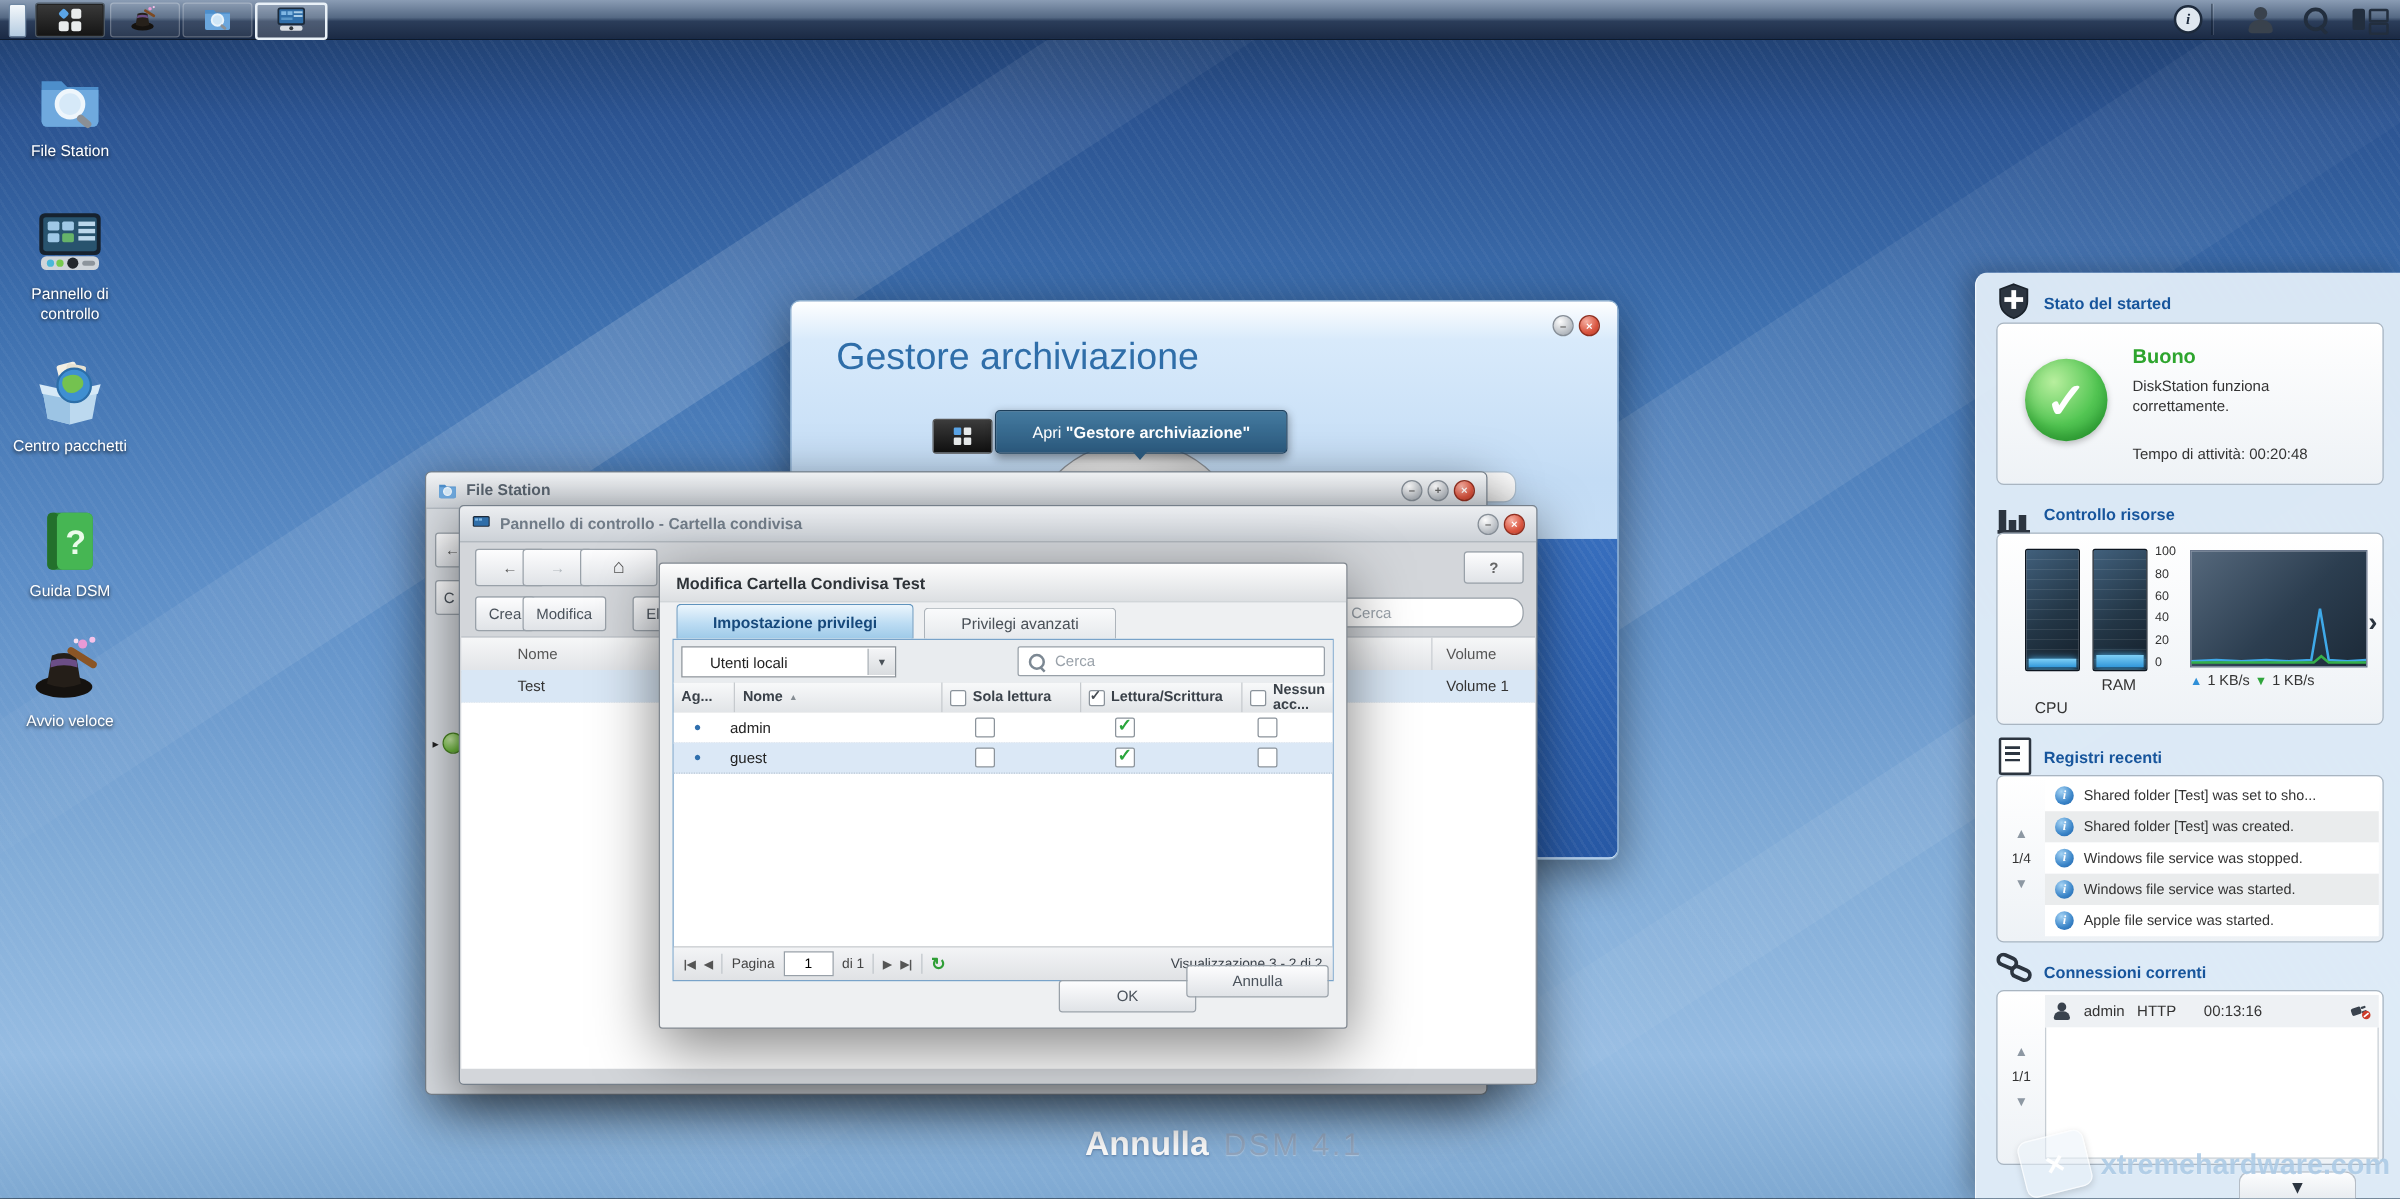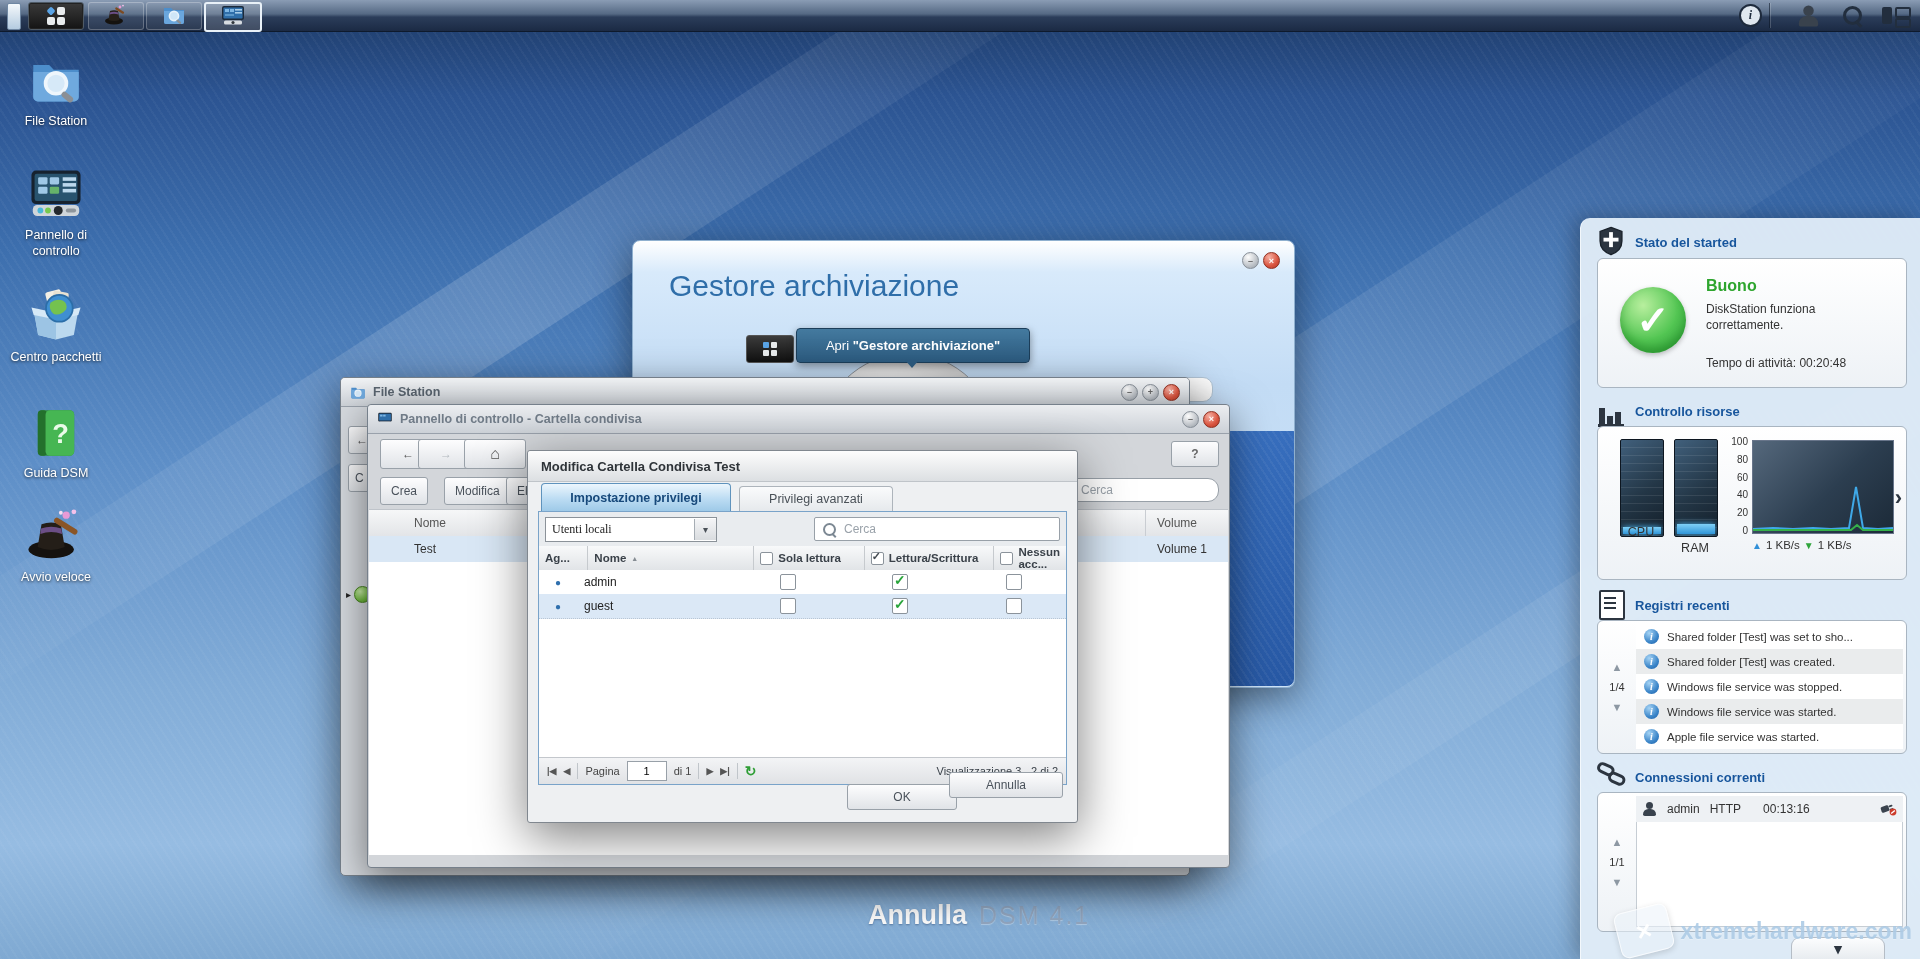--- a/index.html
+++ b/index.html
@@ -316,21 +316,21 @@
         <span class="sph red">×</span>
       </span>
     </div>
 
     <div class="tb-btn" style="position:absolute;left:12px;top:34px;width:34px;height:28px;color:#555;font-weight:bold;">←</div>
     <div class="tb-btn" style="position:absolute;left:50px;top:34px;width:34px;height:28px;color:#b2b8be;font-weight:bold;">→</div>
     <div class="tb-btn" style="position:absolute;left:96px;top:34px;width:40px;height:28px;color:#555;font-size:16px;">⌂</div>
     <div class="tb-btn" style="position:absolute;right:10px;top:36px;width:26px;height:24px;color:#666;font-weight:bold;">?</div>
 
     <div class="tb-btn" style="position:absolute;left:12px;top:72px;">Crea</div>
-    <div class="tb-btn" style="position:absolute;left:76px;top:72px;">Modifica</div>
+    <div class="tb-btn" style="position:absolute;left:50px;top:72px;">Modifica</div>
     <div class="tb-btn" style="position:absolute;left:138px;top:72px;width:64px;justify-content:flex-start;overflow:hidden;">Elimina</div>
     <div class="searchbox" style="position:absolute;right:10px;top:73px;width:150px;">
       <span class="mag"></span>
       <input placeholder="Cerca" style="">
     </div>
 
     <div class="abs" style="left:1px;top:104px;width:859px;height:27px;background:linear-gradient(#f6f7f8,#e2e4e7);border-top:1px solid #bfc4ca;border-bottom:1px solid #b9bec5;">
       <span style="position:absolute;left:45px;top:6px;color:#555;">Nome</span>
       <span style="position:absolute;left:788px;top:6px;color:#555;">Volume</span>
       <span style="position:absolute;left:776px;top:0;width:1px;height:27px;background:#c9cdd2;display:block;"></span>
@@ -349,21 +349,21 @@
 
     <div class="abs" style="left:13px;top:33px;right:13px;height:27px;display:flex;gap:8px;align-items:flex-end;">
       <span class="tab on" style="width:188px;">Impostazione privilegi</span>
       <span class="tab off" style="width:152px;">Privilegi avanzati</span>
     </div>
 
     <div class="abs" style="left:10px;top:60px;width:527px;height:272px;background:#fff;border:1px solid #79a3c9;">
 
       <div class="abs" style="left:0;top:0;right:0;height:34px;background:#e9ecef;border-bottom:1px solid #cdd2d7;">
         <div class="abs" style="left:6px;top:5px;width:170px;height:23px;background:#fff;border:1px solid #8b9299;display:flex;align-items:center;cursor:pointer;">
-          <span style="padding-left:6px;color:#222;font-family:Liberation Serif, serif;">Utenti locali</span>
+          <span style="padding-left:22px;color:#222;">Utenti locali</span>
           <span style="margin-left:auto;width:21px;height:21px;background:linear-gradient(#f4f5f7,#d9dcdf);border-left:1px solid #a6adb4;display:flex;align-items:center;justify-content:center;color:#4a5158;font-size:10px;">▾</span>
         </div>
         <div class="searchbox" style="position:absolute;right:6px;top:5px;width:228px;border-radius:2px;">
           <span class="mag"></span>
           <input placeholder="Cerca" style="">
         </div>
       </div>
 
       <div class="abs" style="left:0;top:34px;right:0;height:24px;display:flex;background:linear-gradient(#f8f9fa,#e1e4e7);border-bottom:1px solid #c3c7cc;">
         <span class="hdrcell" style="width:38px;border-left:0;">Ag...</span>
@@ -459,24 +459,24 @@
     <div class="whead" style="top:186px;">Controllo risorse</div>
     <div class="wcard" style="top:208px;height:152px;">
       <div class="meter" style="left:22px;top:12px;">
           <span class="lines"></span>
           <span class="fill" style="height:7px;"></span>
         </div>
       <div class="meter" style="left:76px;top:12px;">
           <span class="lines"></span>
           <span class="fill" style="height:10px;"></span>
         </div>
-      <span style="position:absolute;left:22px;top:98px;width:42px;text-align:center;font-size:12.5px;color:#333;">CPU</span>
+      <span style="position:absolute;left:22px;top:132px;width:42px;text-align:center;font-size:12.5px;color:#333;">CPU</span>
       <span style="position:absolute;left:76px;top:114px;width:42px;text-align:center;font-size:12.5px;color:#333;">RAM</span>
 
-      <div style="position:absolute;left:126px;top:9px;width:24px;height:100px;display:flex;flex-direction:column;justify-content:space-between;align-items:flex-end;font-size:10px;color:#333;">
+      <div style="position:absolute;left:126px;top:9px;width:24px;height:100px;display:flex;flex-direction:column;justify-content:space-between;font-size:10px;color:#333;">
         <span>100</span>
           <span>80</span>
         <span>60</span>
           <span>40</span>
         <span>20</span>
           <span>0</span>
       </div>
       <div style="position:absolute;left:154px;top:13px;width:140px;height:92px;border:1px solid #68758a;background:linear-gradient(135deg,#55687c 0%,#2c3e50 55%,#1c2a38 100%);">
         <svg width="140" height="92" viewBox="0 0 140 92" style="display:block;">
           <polyline points="0,88 20,87 40,88 60,87 78,88 96,87 103,46 110,87 125,88 140,87" fill="none" stroke="#3fa9e8" stroke-width="2"></polyline>

